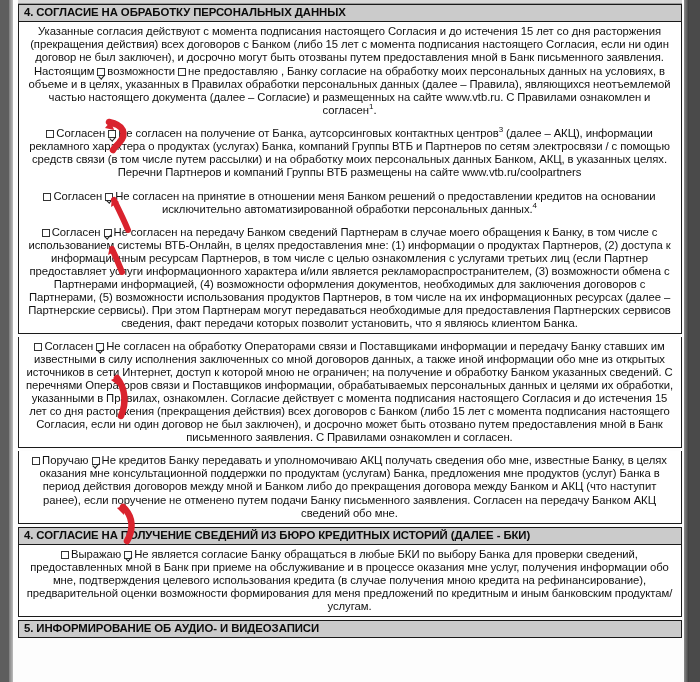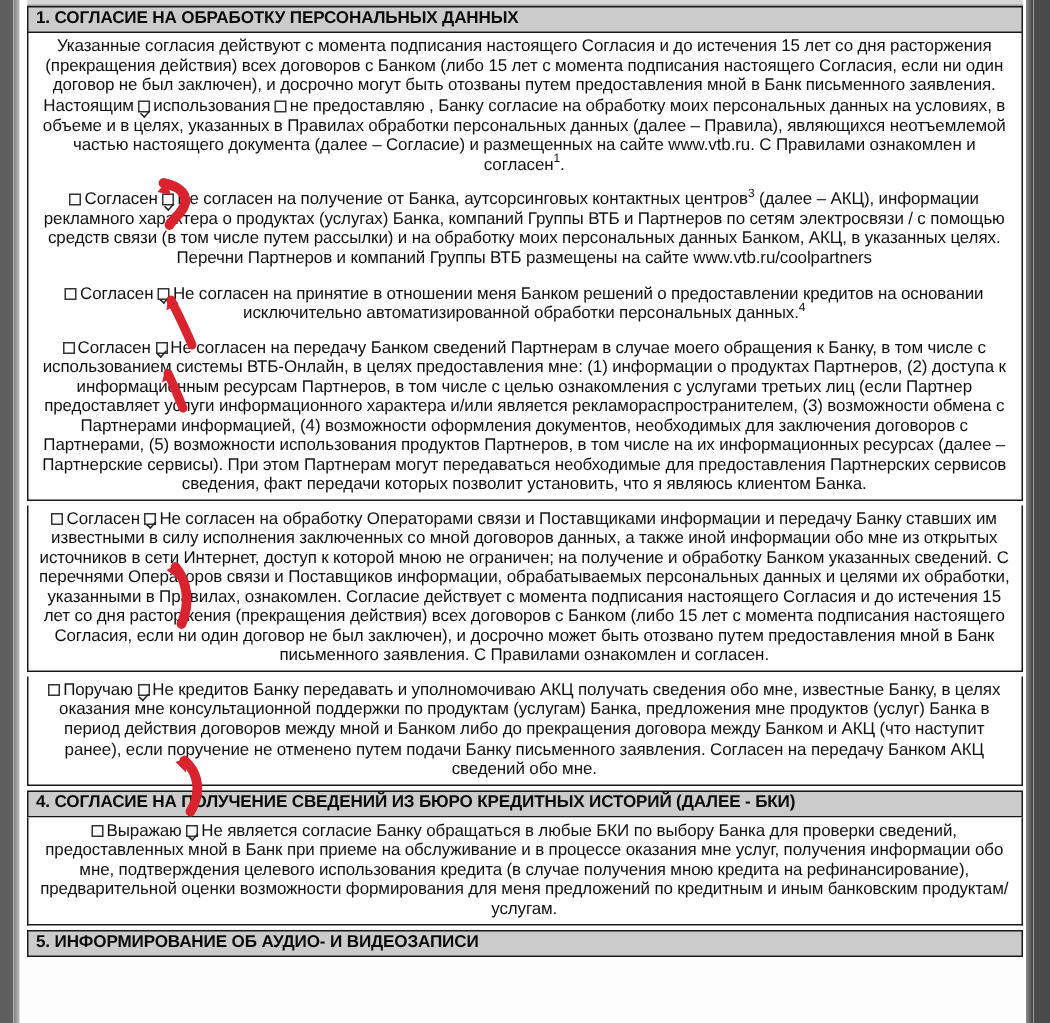--- a/index.html
+++ b/index.html
@@ -121,28 +121,28 @@
 <body>
 
 <div class="page">
   <div class="shade-left"></div>
   <div class="shade-right"></div>
 
   <div class="paper">
     <div class="top-sliver"></div>
 
     <div>
-      <div class="section-header">1. СОГЛАСИЕ НА ОБРАБОТКУ ПЕРСОНАЛЬНЫХ ДАННЫХ</div>
+      <div class="section-header">4. СОГЛАСИЕ НА ОБРАБОТКУ ПЕРСОНАЛЬНЫХ ДАННЫХ</div>
       <div class="section-body">
 
         <p class="para">Указанные согласия действуют с момента подписания настоящего Согласия и до истечения 15 лет со дня расторжения (прекращения действия) всех договоров с Банком (либо 15 лет с момента подписания настоящего Согласия, если ни один договор не был заключен), и досрочно могут быть отозваны путем предоставления мной в Банк письменного заявления.</p>
 
         <p class="para">
           <span>Настоящим</span>
-          <span class="cb-label"><span class="cb checked"></span><span>использования</span></span>
+          <span class="cb-label"><span class="cb checked"></span><span>возможности</span></span>
           <span class="cb-label"><span class="cb"></span><span>не предоставляю</span></span>
           <span>, Банку согласие на обработку моих персональных данных на условиях, в объеме и в целях, указанных в Правилах обработки персональных данных (далее – Правила), являющихся неотъемлемой частью настоящего документа (далее – Согласие) и размещенных на сайте www.vtb.ru. С Правилами ознакомлен и согласен</span><span class="sup">1</span><span>.</span>
         </p>
 
         <p class="para gap">
           <span class="cb-label"><span class="cb"></span><span>Согласен</span></span>
           <span class="cb-label"><span class="cb checked"></span><span>Не согласен</span></span>
           <span>на получение от Банка, аутсорсинговых контактных центров</span><span class="sup">3</span>
           <span>(далее – АКЦ), информации рекламного характера о продуктах (услугах) Банка, компаний Группы ВТБ и Партнеров по сетям электросвязи / с помощью средств связи (в том числе путем рассылки) и на обработку моих персональных данных Банком, АКЦ, в указанных целях. Перечни Партнеров и компаний Группы ВТБ размещены на сайте www.vtb.ru/coolpartners</span>
         </p>

